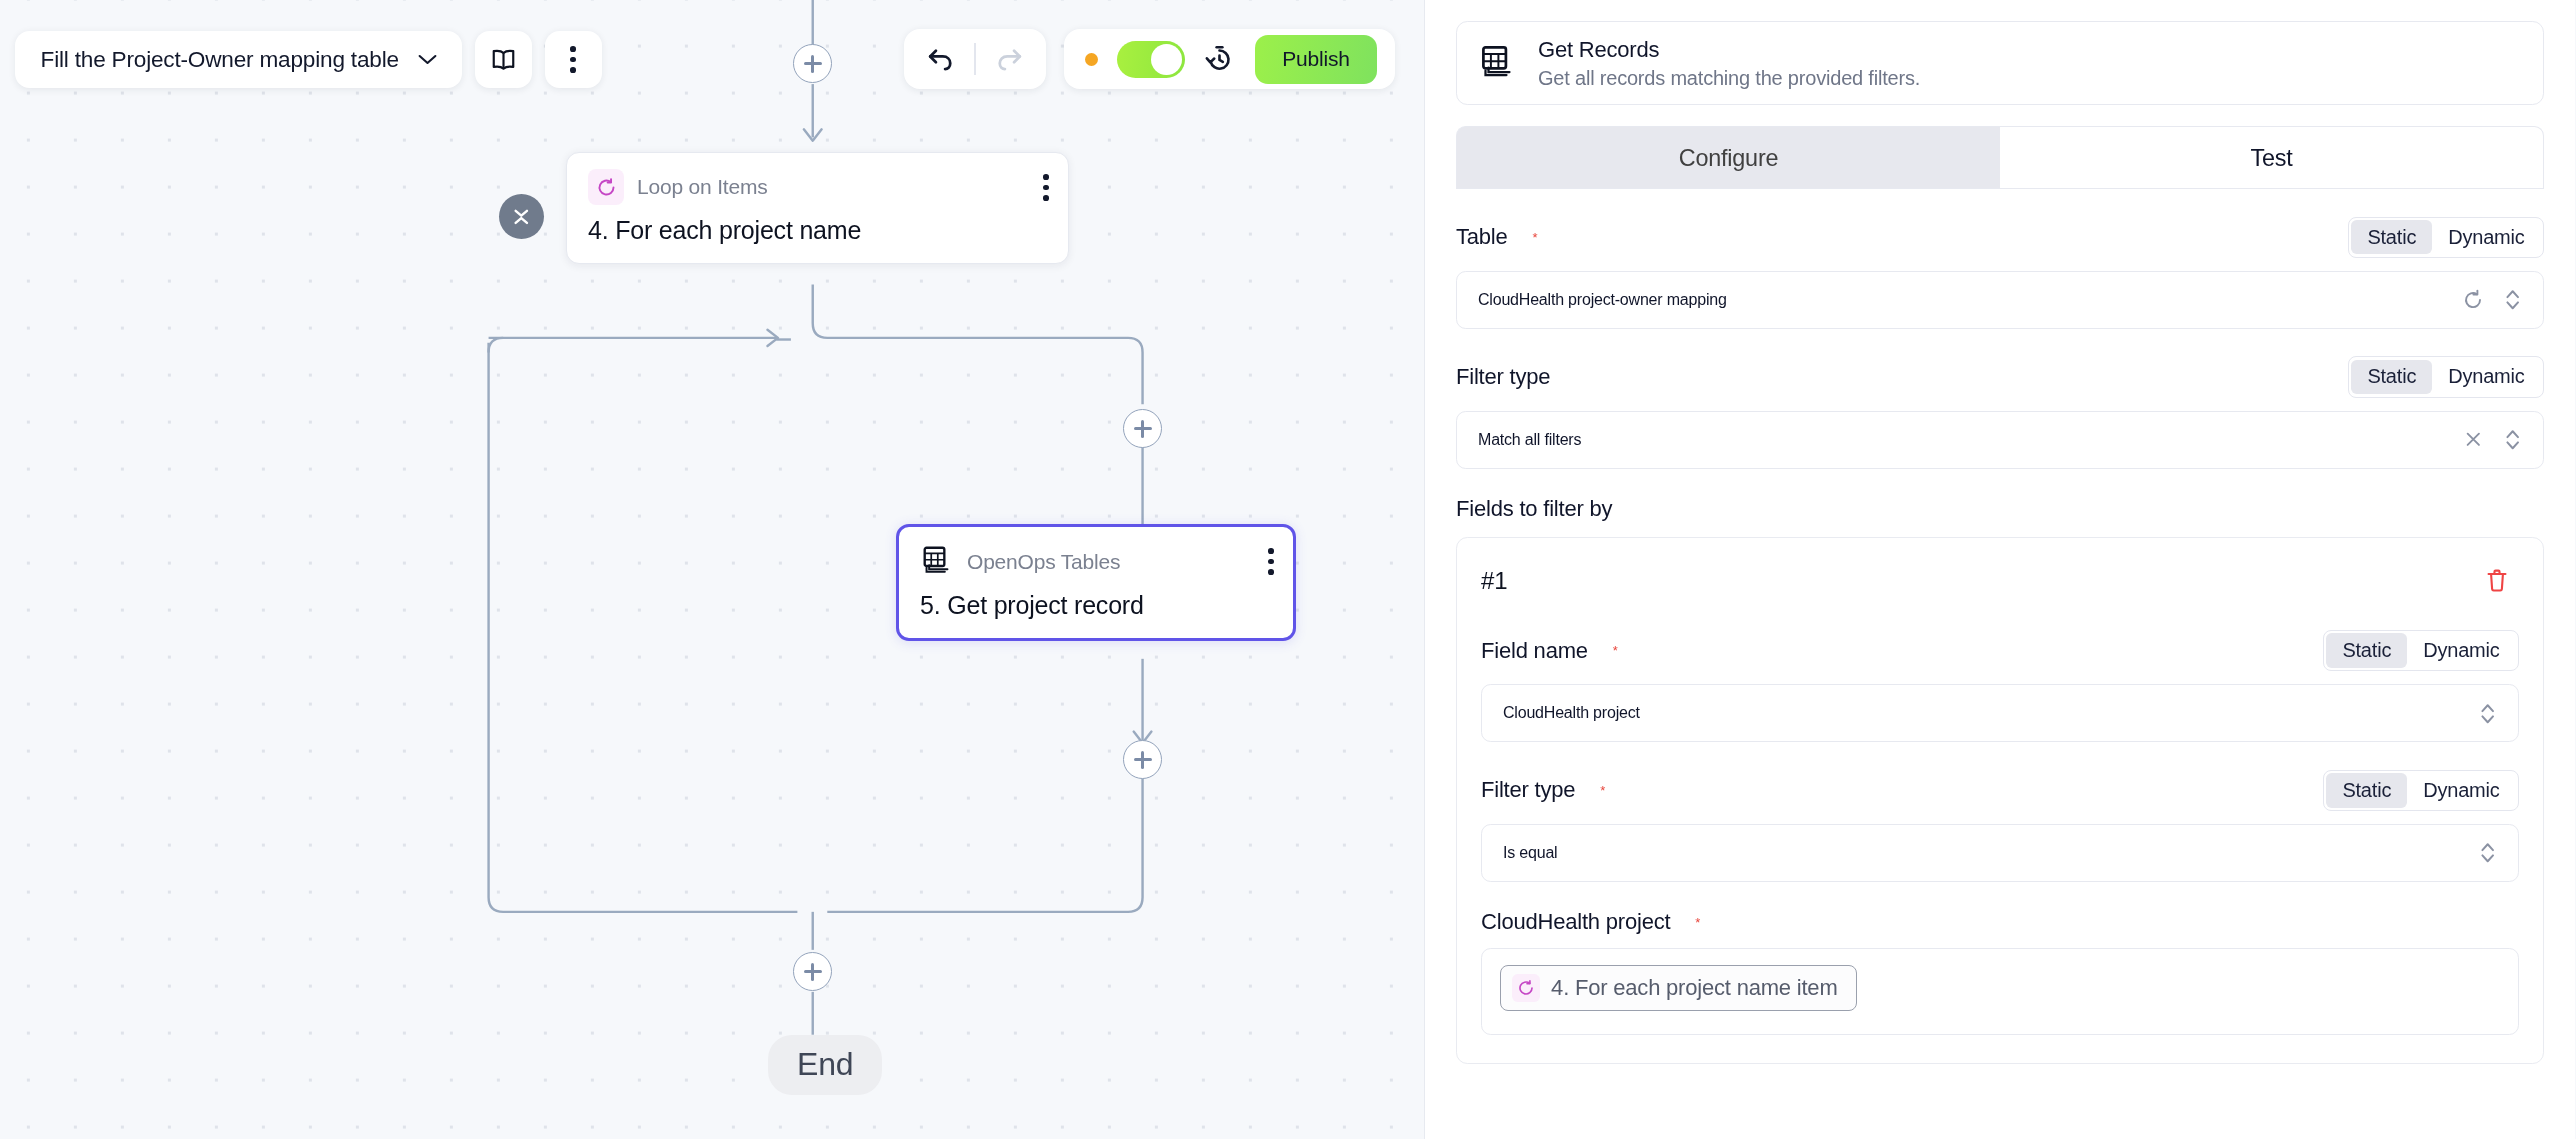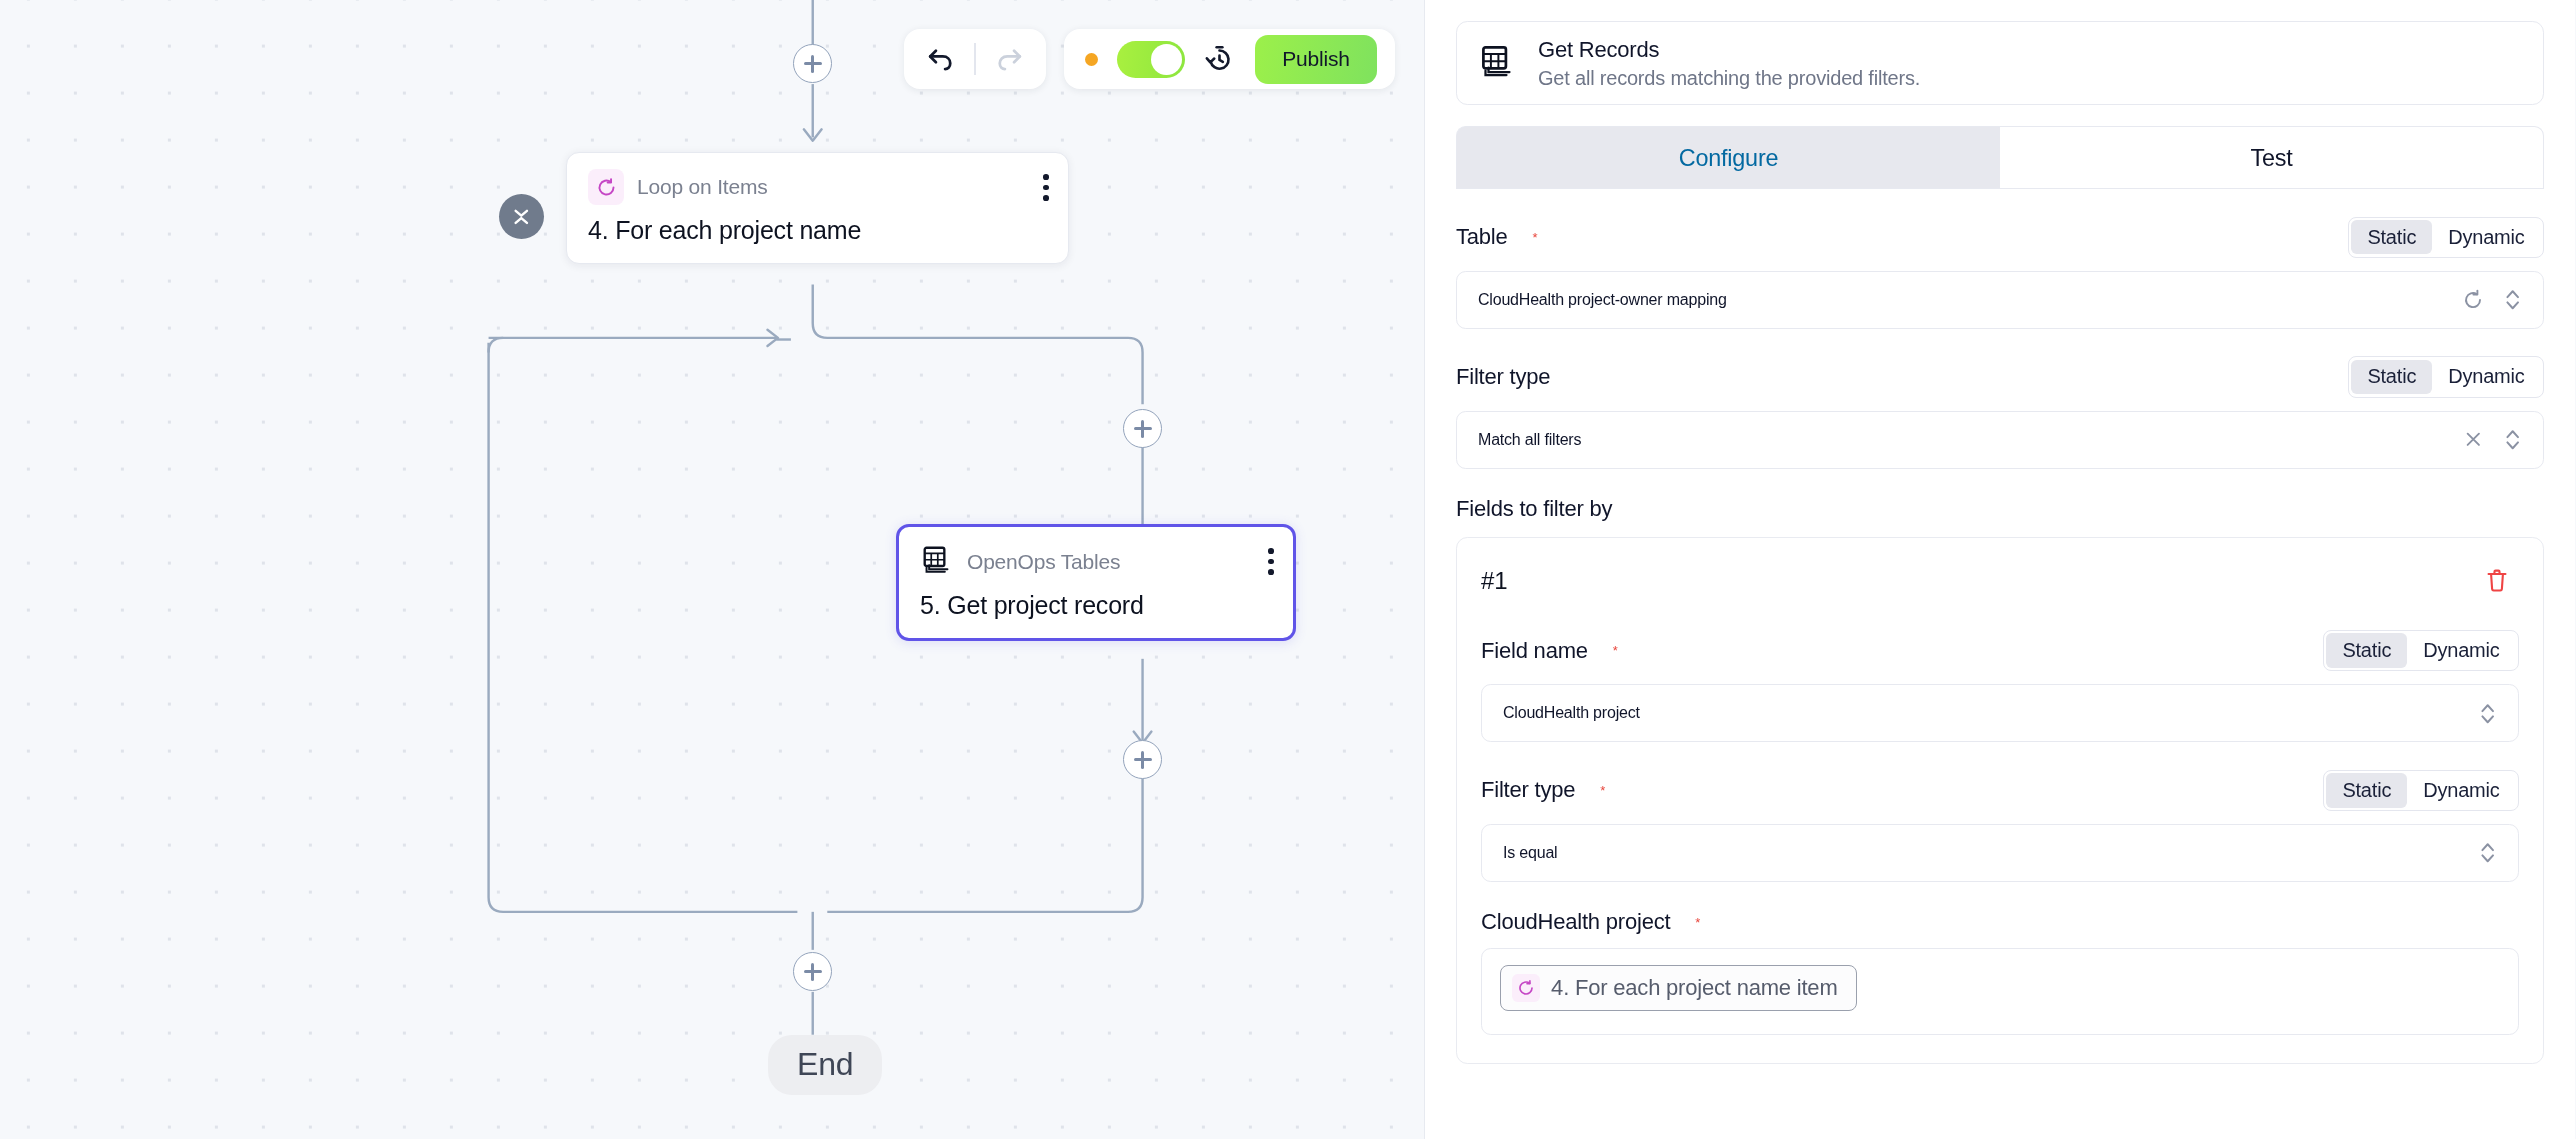--- a/index.html
+++ b/index.html
@@ -121,21 +121,21 @@
   }
   .info-title { font-size: 22px; color: #10152a; letter-spacing: -0.2px; }
   .info-sub { font-size: 20px; color: #6f7688; margin-top: 4px; letter-spacing: -0.2px; }
 
   .tabs { display: flex; margin: 21px 31px 0 31px; }
   .tab {
     flex: 1; text-align: center; font-size: 23.4px; padding: 18px 0 16px 0;
     letter-spacing: -0.2px; cursor: pointer;
     border-top: 1.6px solid #e7e9f0; border-bottom: 1.6px solid #e7e9f0;
   }
-  .tab.active { background: #e7e8ee; color: #0369a1; border-left: 1.6px solid #e7e9f0; border-radius: 9.7px 0 0 0; }
+  .tab.active { background: #e7e8ee; color: #404040; border-left: 1.6px solid #e7e9f0; border-radius: 9.7px 0 0 0; }
   .tab.inactive { background: #fff; color: #10152a; border-right: 1.6px solid #e7e9f0; border-radius: 0 9.7px 0 0; }
 
   .p-body { flex: 1; overflow: hidden; padding: 0 31px; }
 
   .field-row { display: flex; align-items: center; margin-top: 27.5px; gap: 20px; }
   .field-label { font-size: 22px; color: #10152a; letter-spacing: -0.2px; }
   .req { color: #e8453c; margin-left: 4.9px; }
 
   .seg {
     margin-left: auto; display: flex; border: 1.6px solid #e4e6ee; border-radius: 8px;
@@ -261,20 +261,41 @@
           <i class="kebab-dot"></i>
       </div>
     </div>
 
     <div class="plus-node" style="left:1123px; top:740px;"></div>
 
     <div class="plus-node" style="left:793px; top:952px;"></div>
 
     <div class="end-node" style="left:768px; top:1035px;">End</div>
 
+    <div class="tl-bar">
+      <div class="wf-pill">
+        <span class="label">Fill the Project-Owner mapping table</span>
+        <svg width="21" height="13" viewBox="0 0 24 14" aria-hidden="true">
+          <path d="M3 3 L12 11 L21 3" fill="none" stroke="#13192c" stroke-width="2.4" stroke-linecap="round" stroke-linejoin="round"></path>
+        </svg>
+      </div>
+      <div class="icon-btn-sq">
+        <svg width="29" height="26" viewBox="0 0 26 24" aria-hidden="true">
+          <path d="M13 5.5 C11 3.6 8 3.2 4 3.8 L4 18.4 C8 17.8 11 18.2 13 20 C15 18.2 18 17.8 22 18.4 L22 3.8 C18 3.2 15 3.6 13 5.5 Z" fill="none" stroke="#0d1220" stroke-width="2" stroke-linejoin="round"></path>
+          <path d="M13 5.5 L13 20" stroke="#0d1220" stroke-width="2"></path>
+        </svg>
+      </div>
+      <div class="icon-btn-sq">
+        <div class="kebab-v">
+          <i class="kebab-dot"></i>
+            <i class="kebab-dot"></i>
+            <i class="kebab-dot"></i>
+        </div>
+      </div>
+    </div>
 
     <div class="tr-bar">
       <div class="undo-group">
         <span style="display:flex;cursor:pointer;">
           <svg width="31" height="27.5" viewBox="0 0 26 24" aria-hidden="true">
             <path d="M9 5 L4 10 L9 15" fill="none" stroke="#13192c" stroke-width="2.4" stroke-linecap="round" stroke-linejoin="round"></path>
             <path d="M4 10 L15 10 C19 10 21.5 12.5 21.5 16 C21.5 19 19.5 21 17 21" fill="none" stroke="#13192c" stroke-width="2.4" stroke-linecap="round"></path>
           </svg>
         </span>
         <span class="vdiv"></span>

